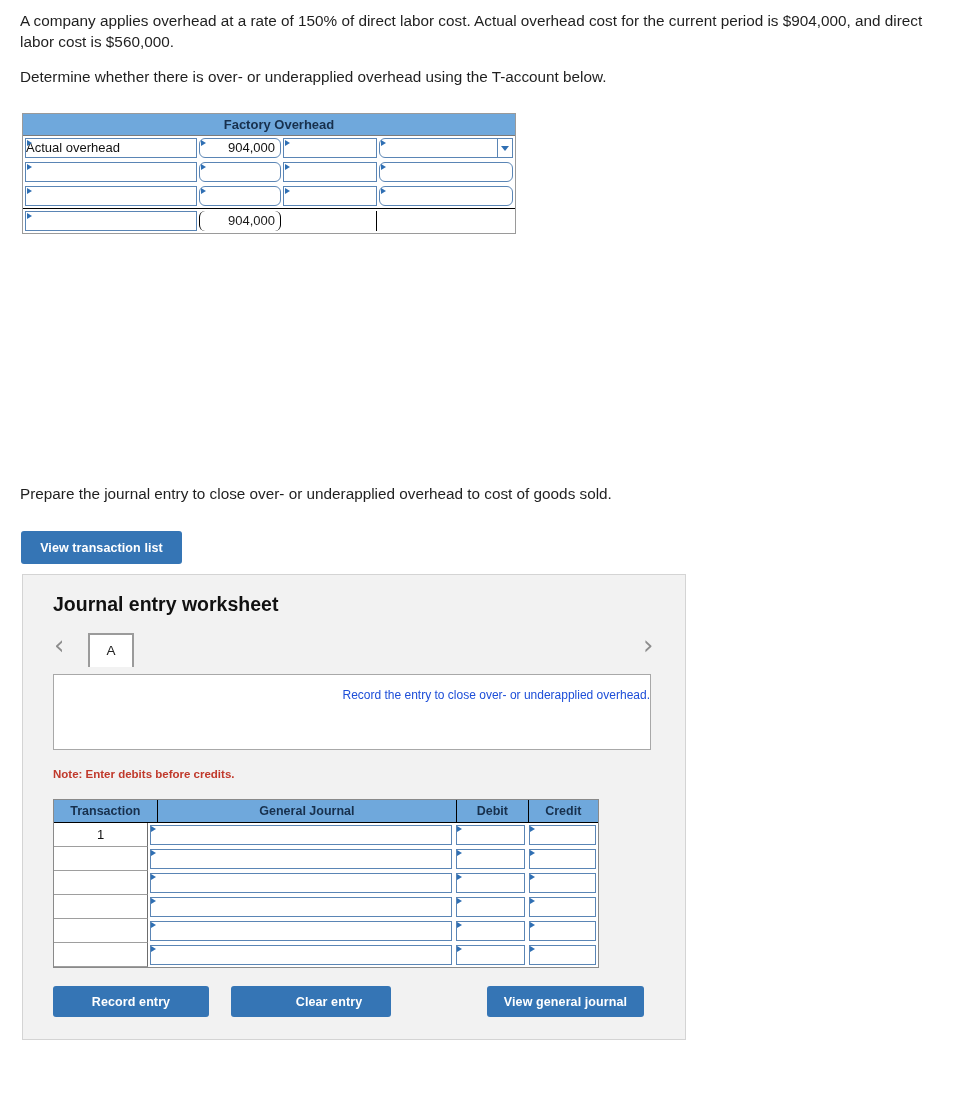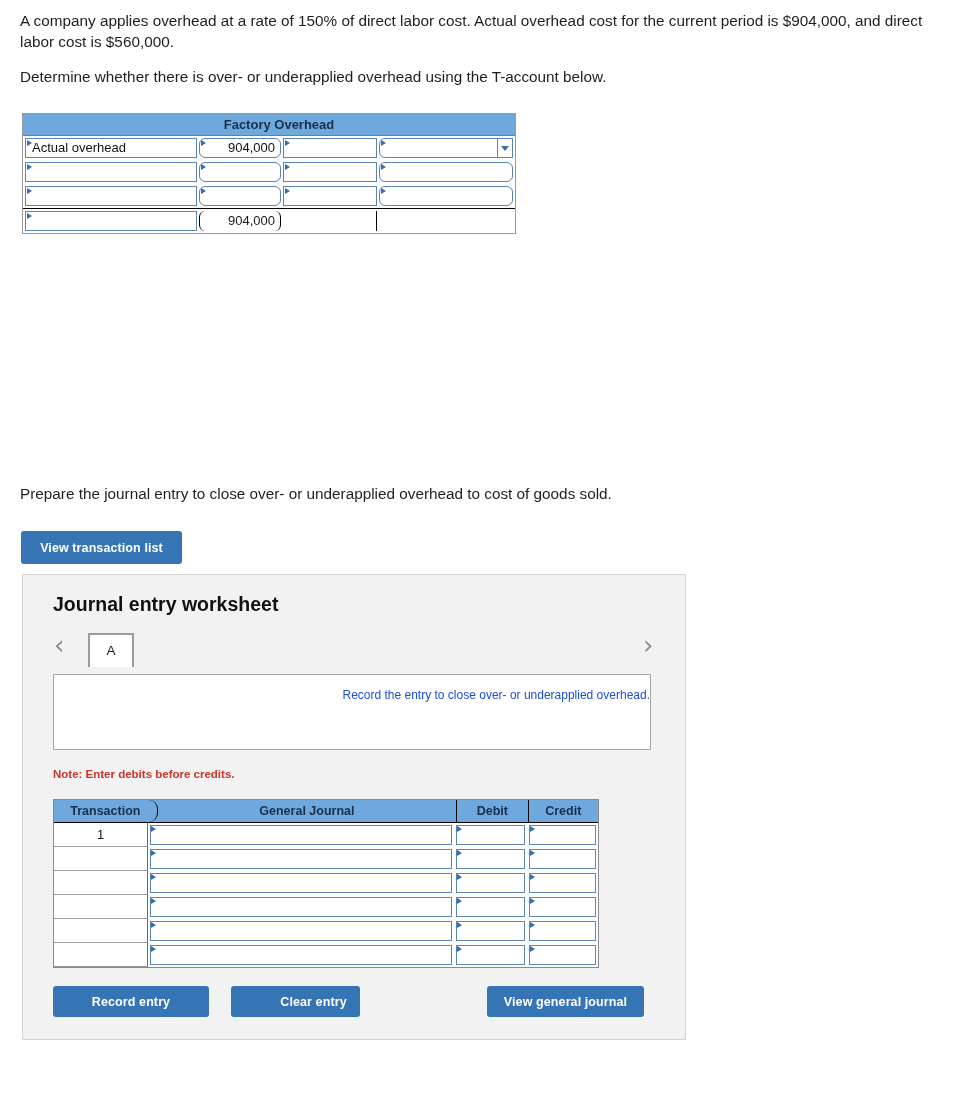--- a/index.html
+++ b/index.html
@@ -65,21 +65,21 @@
   }
   .t-input .marker {
     position: absolute;
     left: 1px;
     top: 1px;
     width: 0; height: 0;
     border-left: 5px solid #2f6fb3;
     border-top: 3px solid transparent;
     border-bottom: 3px solid transparent;
   }
-  .t-txt { padding-left: 6px; }
+  .t-txt { }
   .t-num { text-align: right; padding-right: 5px; border-radius: 6px; }
 
   .t-static {
     border: none;
     background: #fff;
     font-size: 13px;
     line-height: 20px;
   }
   .t-leftline { border-left: 1px solid #000; }
   .t-rightline { border-right: 1px solid #000; }
@@ -213,21 +213,21 @@
     border-bottom: 1.5px solid #000;
   }
   .j-head div {
     font-size: 12.5px;
     font-weight: bold;
     color: #17304d;
     text-align: center;
     line-height: 22px;
     box-sizing: border-box;
   }
-  .jh-tx  { width: 106px; border-right: 1.5px solid #000; border-radius: 9px; }
+  .jh-tx  { width: 106px; border-right: 1.5px solid #000; }
   .jh-gj  { width: 306px; border-right: 1.5px solid #000; }
   .jh-db  { width: 73px; border-right: 1.5px solid #000; }
   .jh-cr  { width: 71px; }
 
   .j-row { display: flex; height: 24px; position: relative; }
   .j-row .cell { box-sizing: border-box; position: relative; }
 
   .cell-tx {
     width: 94px;
     border-right: 1px solid #6d6d6d;
@@ -264,21 +264,21 @@
 
   
   .btn-record {
     position: absolute;
     left: 30px; top: 411px;
     width: 156px; height: 31px;
   }
   .btn-clear {
     position: absolute;
     left: 208px; top: 411px;
-    width: 129px; height: 31px; padding-left: 36px;
+    width: 160px; height: 31px; padding-left: 36px;
   }
   .btn-viewgj {
     position: absolute;
     left: 464px; top: 411px;
     width: 157px; height: 31px;
   }
 </style>
 </head>
 <body>
 

